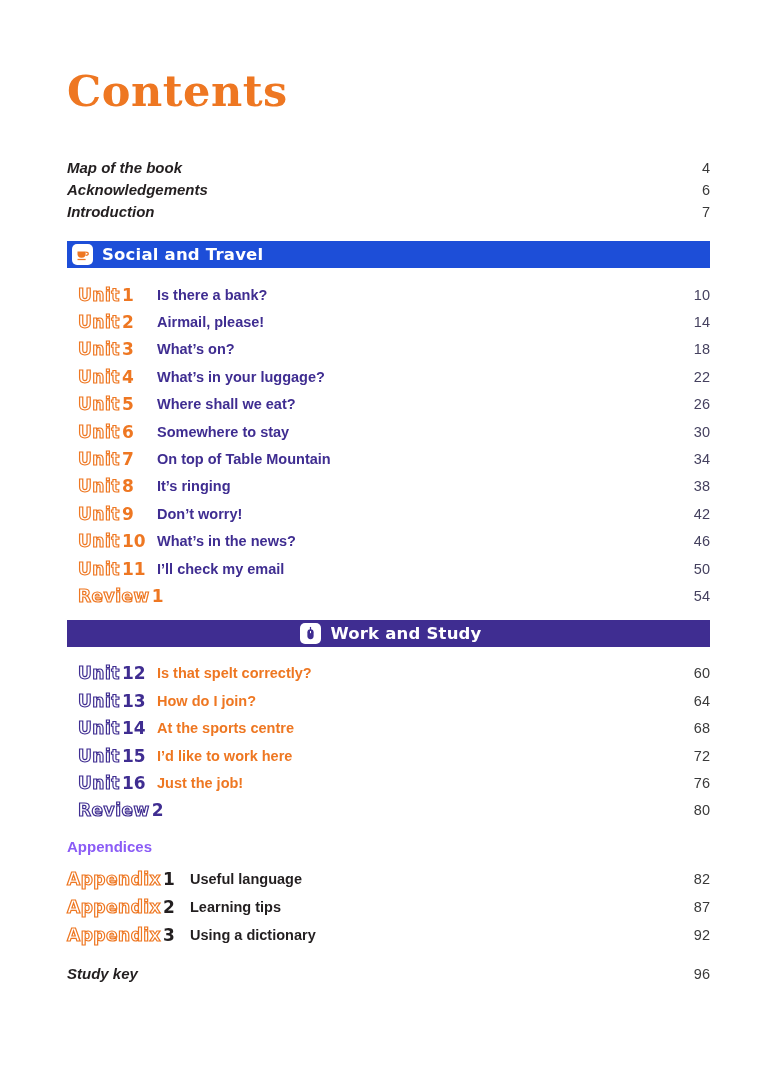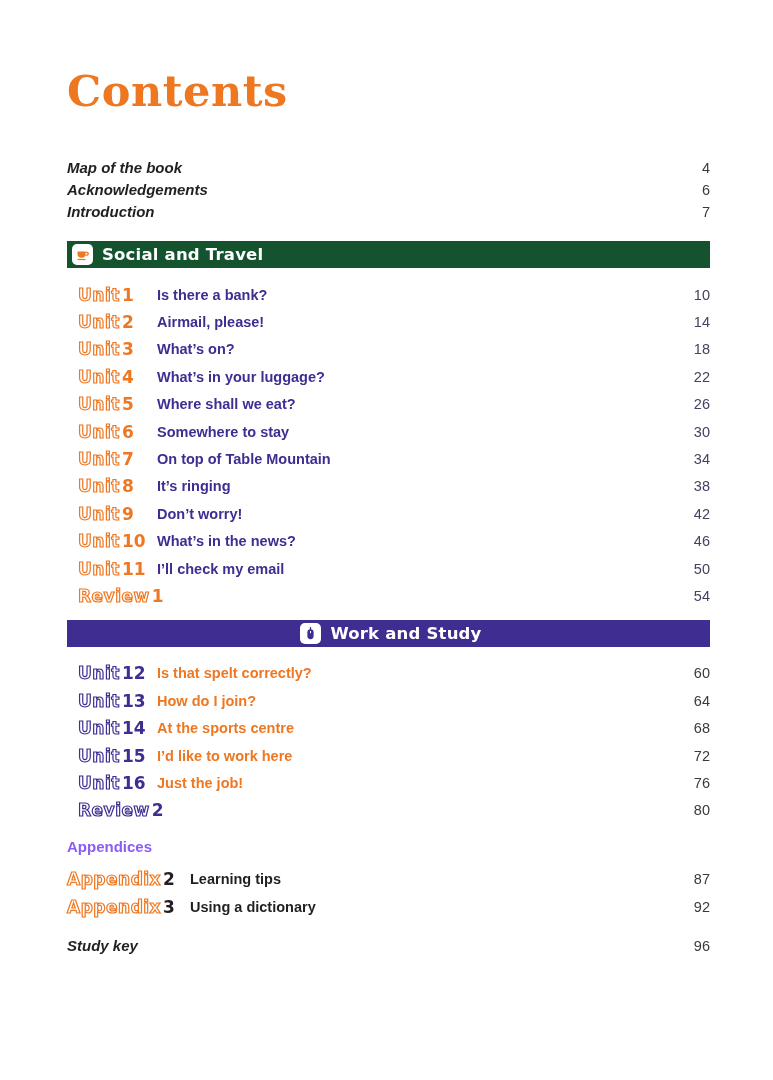--- a/index.html
+++ b/index.html
@@ -13,21 +13,21 @@
               color:#ee7722;margin:0 0 46px 0;letter-spacing:0.5px;}
 
   
   .front-matter{margin-bottom:16px;}
   .fm-row{display:flex;align-items:baseline;height:22px;}
   .fm-label{font-weight:700;font-size:15px;color:#231f20;font-style:italic;}
   .fm-page{margin-left:auto;font-size:14.5px;color:#3a3a3a;}
 
   
   .banner{height:27px;display:flex;align-items:center;padding:0 0 0 5px;margin-bottom:13px;}
-  .banner-orange{background:#14532d;}
+  .banner-orange{background:#1d4ed8;}
   .banner-purple{background:#3f2d91;justify-content:center;}
   .icon-box{width:21px;height:21px;background:#ffffff;border-radius:5px;display:flex;
             align-items:center;justify-content:center;margin-right:9px;flex:0 0 auto;}
   .banner-title{color:#ffffff;font-weight:700;font-size:16.5px;letter-spacing:0.2px;
                 font-family:"DejaVu Sans",sans-serif;}
 
   
   .rows{margin-bottom:10px;}
   .toc-row{display:flex;align-items:center;height:27.4px;padding-left:11px;}
   .unit-label{flex:0 0 79px;font-family:"DejaVu Sans",sans-serif;font-weight:800;font-size:17px;
@@ -197,20 +197,25 @@
             <span class="unit-label"><span class="outline-purple">Review</span><span class="num num-purple">2</span></span>
             <span class="row-title title-orange"></span>
             <span class="row-page page-dark">80</span>
           </div>
         </div>
     </section>
 
     <div class="appendices-header">Appendices</div>
     <div class="appendix-rows" id="appendix-rows">
         <div class="toc-row">
+          <span class="unit-label"><span class="outline-orange">Appendix</span><span class="num num-dark">1</span></span>
+          <span class="row-title title-dark">Useful language</span>
+          <span class="row-page page-dark">82</span>
+        </div>
+        <div class="toc-row">
           <span class="unit-label"><span class="outline-orange">Appendix</span><span class="num num-dark">2</span></span>
           <span class="row-title title-dark">Learning tips</span>
           <span class="row-page page-dark">87</span>
         </div>
         <div class="toc-row">
           <span class="unit-label"><span class="outline-orange">Appendix</span><span class="num num-dark">3</span></span>
           <span class="row-title title-dark">Using a dictionary</span>
           <span class="row-page page-dark">92</span>
         </div>
       </div>

